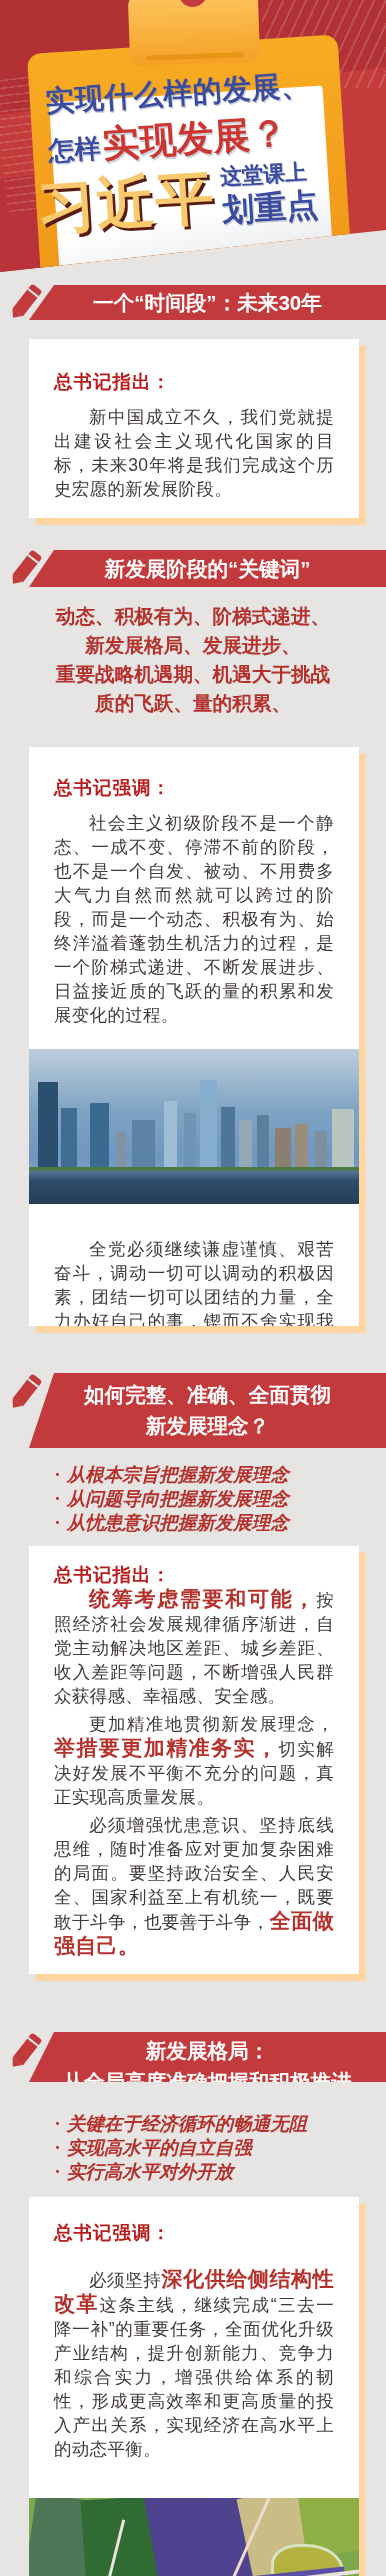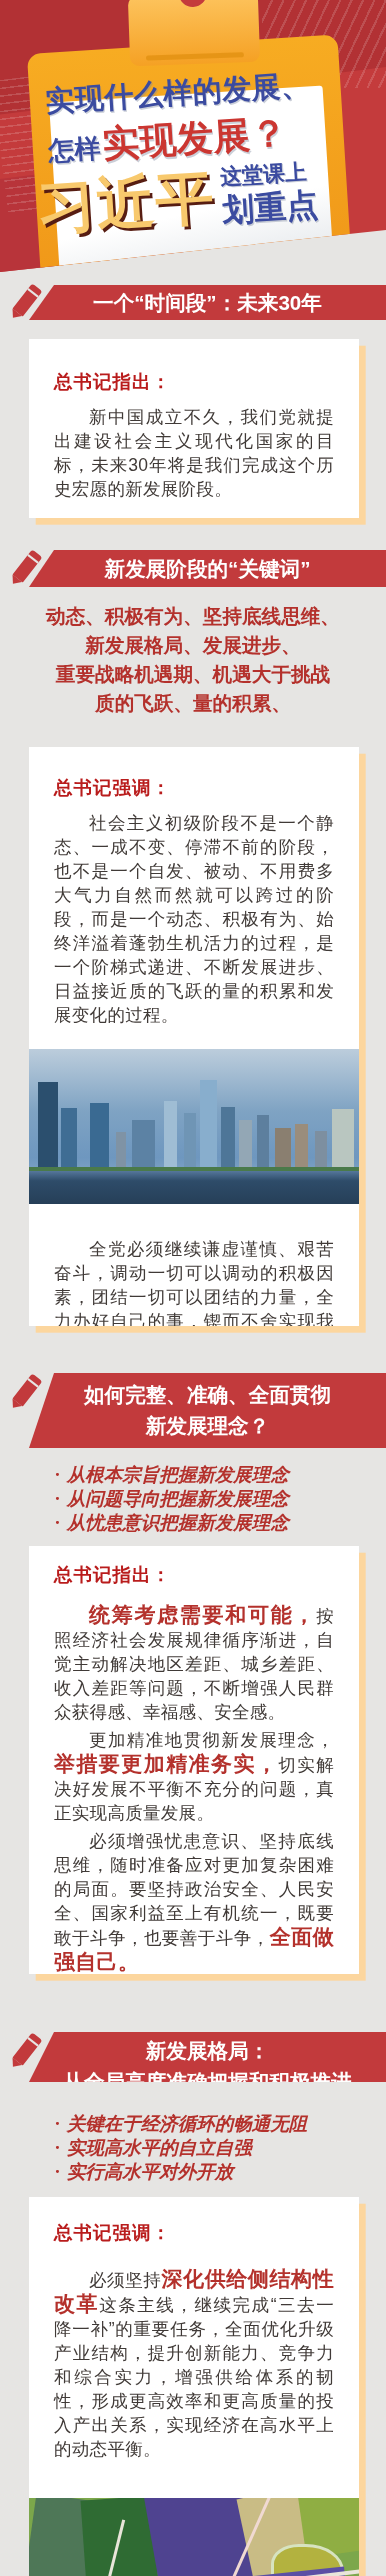--- a/index.html
+++ b/index.html
@@ -117,21 +117,21 @@
       <p class="p" style="margin-top:11.3px;">新中国成立不久，我们党就提出建设社会主义现代化国家的目标，未来30年将是我们完成这个历史宏愿的新发展阶段。</p>
     </div>
   </div>
 
   <div class="pencil" style="left:20.6px;top:550px;"></div>
   <div class="banner one" style="top:550px;height:37px;">
     <div class="bt">新发展阶段的“关键词”</div>
   </div>
 
   <div class="kw" style="top:602px;">
-    <div>动态、积极有为、坚持底线思维、</div>
+    <div>动态、积极有为、阶梯式递进、</div>
     <div>新发展格局、发展进步、</div>
     <div>重要战略机遇期、机遇大于挑战</div>
     <div>质的飞跃、量的积累、</div>
   </div>
 
   <div class="card" style="top:747px;height:579px;">
     <div class="inner">
       <div class="ttl" style="padding-top:28px;">总书记强调：</div>
       <p class="p" style="margin-top:11.3px;">社会主义初级阶段不是一个静态、一成不变、停滞不前的阶段，也不是一个自发、被动、不用费多大气力自然而然就可以跨过的阶段，而是一个动态、积极有为、始终洋溢着蓬勃生机活力的过程，是一个阶梯式递进、不断发展进步、日益接近质的飞跃的量的积累和发展变化的过程。</p>
       <div class="photo ph-city" style="margin-top:21.6px;" aria-hidden="true">
@@ -165,21 +165,21 @@
 
   <div class="bullets" style="top:1463px;">
     <div class="bi"><span class="dot">·</span><span>从根本宗旨把握新发展理念</span></div>
     <div class="bi"><span class="dot">·</span><span>从问题导向把握新发展理念</span></div>
     <div class="bi"><span class="dot">·</span><span>从忧患意识把握新发展理念</span></div>
   </div>
 
   <div class="card" style="top:1546px;height:428px;">
     <div class="inner">
       <div class="ttl" style="padding-top:15.5px;">总书记指出：</div>
-      <p class="p" style="margin-top:16px;"><span class="em">统筹考虑需要和可能，</span><span>按照经济社会发展规律循序渐进，自觉主动解决地区差距、城乡差距、收入差距等问题，不断增强人民群众获得感、幸福感、安全感。</span></p>
+      <p class="p" style="margin-top:0;"><span class="em">统筹考虑需要和可能，</span><span>按照经济社会发展规律循序渐进，自觉主动解决地区差距、城乡差距、收入差距等问题，不断增强人民群众获得感、幸福感、安全感。</span></p>
       <p class="p" style="margin-top:4.1px;"><span>更加精准地贯彻新发展理念，</span><span class="em">举措要更加精准务实，</span><span>切实解决好发展不平衡不充分的问题，真正实现高质量发展。</span></p>
       <p class="p" style="margin-top:4.1px;"><span>必须增强忧患意识、坚持底线思维，随时准备应对更加复杂困难的局面。要坚持政治安全、人民安全、国家利益至上有机统一，既要敢于斗争，也要善于斗争，</span><span class="em">全面做强自己。</span></p>
     </div>
   </div>
 
   <div class="pencil" style="left:20.6px;top:2033px;"></div>
   <div class="banner" style="top:2032px;height:50px;">
     <div class="bt" style="margin-top:3.1px;">新发展格局：</div>
     <div class="bt">从全局高度准确把握和积极推进</div>
   </div>

